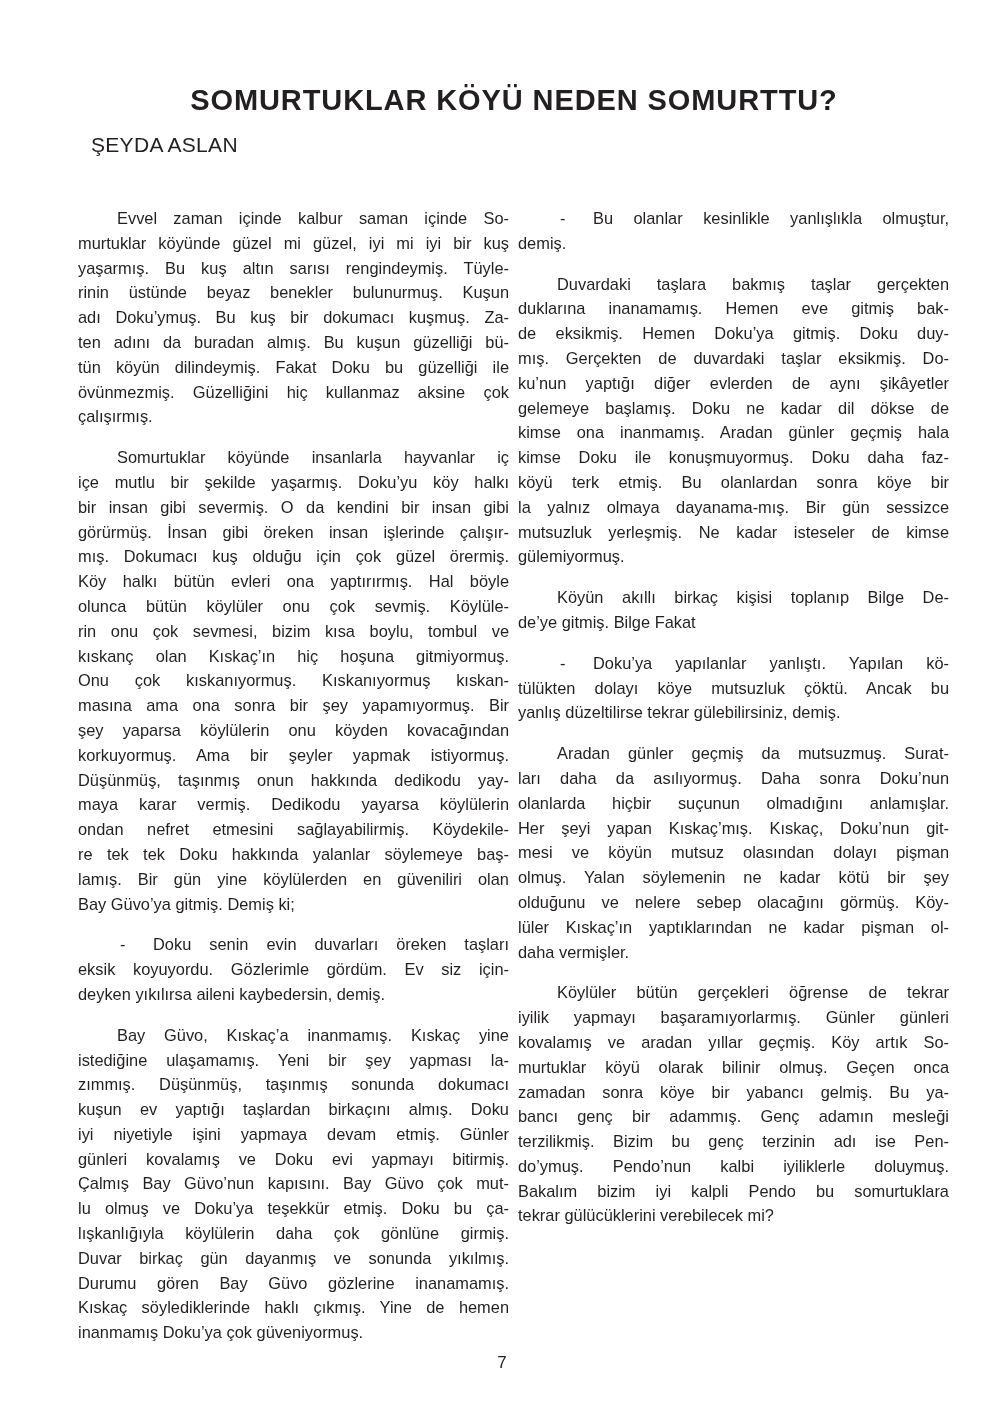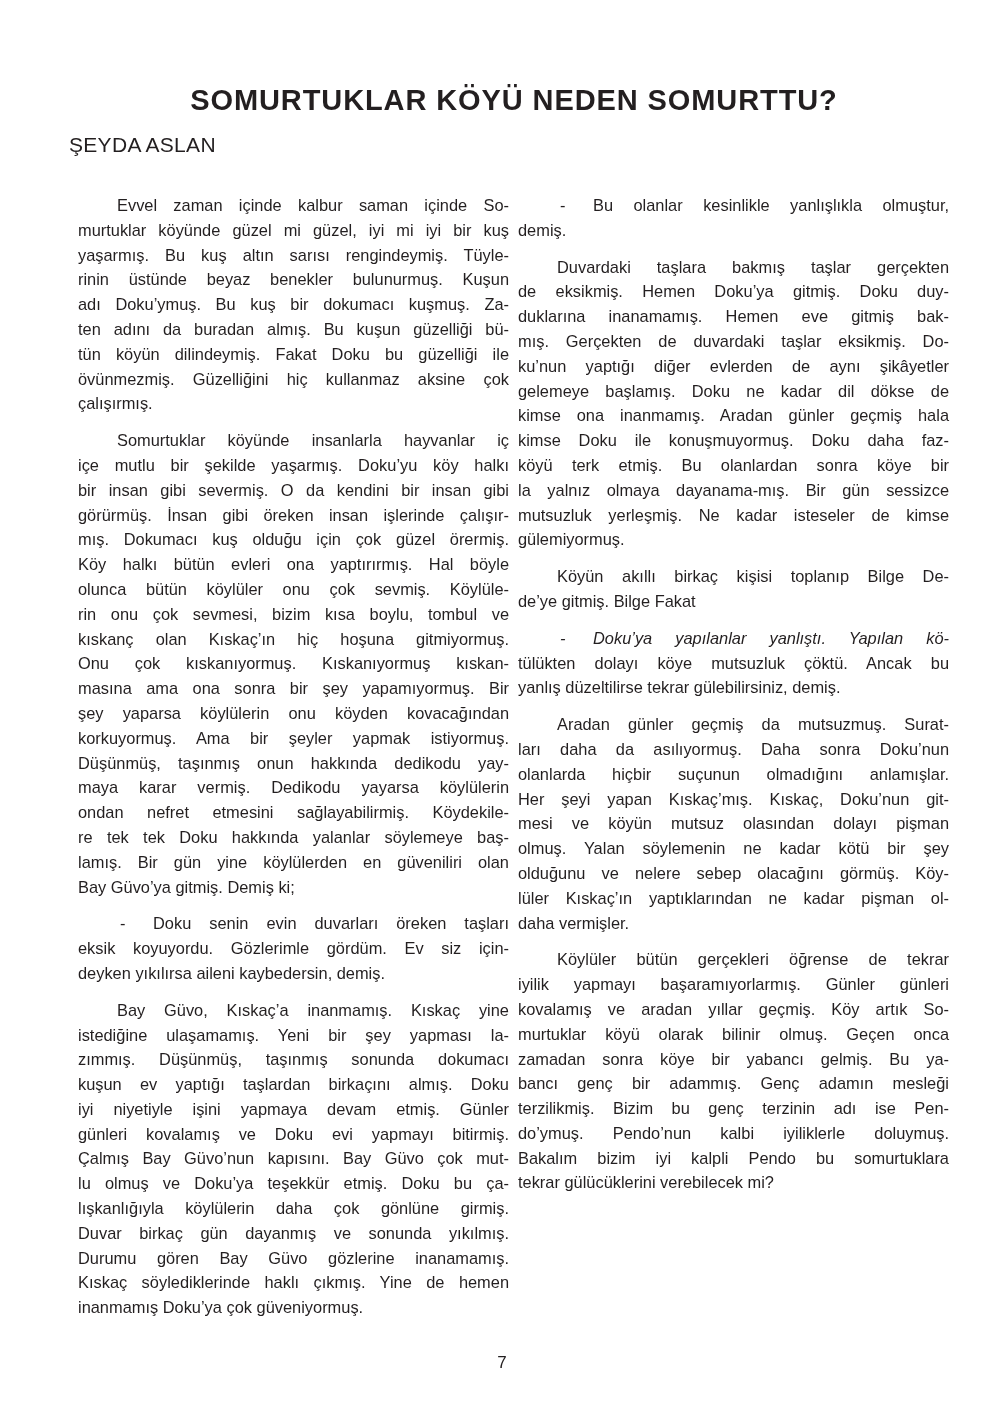--- a/index.html
+++ b/index.html
@@ -1,24 +1,24 @@
 <!DOCTYPE html>
 <html><head>
 <meta charset="utf-8">
 <style>
   html, body { margin: 0; padding: 0; background: #ffffff; }
   body { width: 1004px; height: 1417px; position: relative; overflow: hidden;
          font-family: "Liberation Sans", sans-serif; color: #231f20; }
   .title { position: absolute; left: 0; width: 1004px; top: 72px; text-align: center;
            font-size: 29px; font-weight: bold; letter-spacing: 0.9px; color: #231f20; }
-  .author { position: absolute; left: 69px; top: 133px; font-size: 21px; letter-spacing: 0.3px; }
+  .author { position: absolute; left: 91px; top: 133px; font-size: 21px; letter-spacing: 0.3px; }
   .col { position: absolute; top: 190px; width: 431px; font-size: 16.4px; }
   .col.left { left: 78px; }
   .col.right { left: 518px; }
-  .para { margin: 3px 0 12px 0; }
+  .para { margin: 16px 0 12px 0; }
   .line { display: block; height: 24.8px; line-height: 24.8px; white-space: nowrap;
           text-align: justify; text-align-last: justify; }
   .line.last { text-align-last: left; }
   .line.indent { padding-left: 39px; }
   .dash { display: inline-block; width: 75px; padding-left: 42px; box-sizing: border-box; }
   .line.dashline { padding-left: 0; }
   .page-num { position: absolute; top: 1353px; left: 0; width: 1004px; text-align: center; font-size: 17px; }
 </style>
 </head>
 <body>
@@ -80,38 +80,38 @@
       <span class="line last">inanmamış Doku’ya çok güveniyormuş.</span>
     </div>
   </div>
 <div class="col right">
     <div class="para">
       <span class="line dashline" style="text-align-last: justify;"><span class="dash">-</span><span>Bu olanlar kesinlikle yanlışlıkla olmuştur,</span></span>
       <span class="line last">demiş.</span>
     </div>
     <div class="para">
       <span class="line indent">Duvardaki taşlara bakmış taşlar gerçekten</span>
+      <span class="line">duklarına inanamamış. Hemen eve gitmiş bak-</span>
       <span class="line">de eksikmiş. Hemen Doku’ya gitmiş. Doku duy-</span>
-      <span class="line">duklarına inanamamış. Hemen eve gitmiş bak-</span>
       <span class="line">mış. Gerçekten de duvardaki taşlar eksikmiş. Do-</span>
       <span class="line">ku’nun yaptığı diğer evlerden de aynı şikâyetler</span>
       <span class="line">gelemeye başlamış. Doku ne kadar dil dökse de</span>
       <span class="line">kimse ona inanmamış. Aradan günler geçmiş hala</span>
       <span class="line">kimse Doku ile konuşmuyormuş. Doku daha faz-</span>
       <span class="line">köyü terk etmiş. Bu olanlardan sonra köye bir</span>
       <span class="line">la yalnız olmaya dayanama-mış. Bir gün sessizce</span>
       <span class="line">mutsuzluk yerleşmiş. Ne kadar isteseler de kimse</span>
       <span class="line last">gülemiyormuş.</span>
     </div>
     <div class="para">
       <span class="line indent">Köyün akıllı birkaç kişisi toplanıp Bilge De-</span>
       <span class="line last">de’ye gitmiş. Bilge Fakat</span>
     </div>
     <div class="para">
-      <span class="line dashline" style="text-align-last: justify; font-style: italic;"><span class="dash">-</span><span>Doku’ya yapılanlar yanlıştı. Yapılan kö-</span></span>
+      <span class="line dashline" style="text-align-last: justify;"><span class="dash">-</span><span>Doku’ya yapılanlar yanlıştı. Yapılan kö-</span></span>
       <span class="line">tülükten dolayı köye mutsuzluk çöktü. Ancak bu</span>
       <span class="line last">yanlış düzeltilirse tekrar gülebilirsiniz, demiş.</span>
     </div>
     <div class="para">
       <span class="line indent">Aradan günler geçmiş da mutsuzmuş. Surat-</span>
       <span class="line">ları daha da asılıyormuş. Daha sonra Doku’nun</span>
       <span class="line">olanlarda hiçbir suçunun olmadığını anlamışlar.</span>
       <span class="line">Her şeyi yapan Kıskaç’mış. Kıskaç, Doku’nun git-</span>
       <span class="line">mesi ve köyün mutsuz olasından dolayı pişman</span>
       <span class="line">olmuş. Yalan söylemenin ne kadar kötü bir şey</span>

